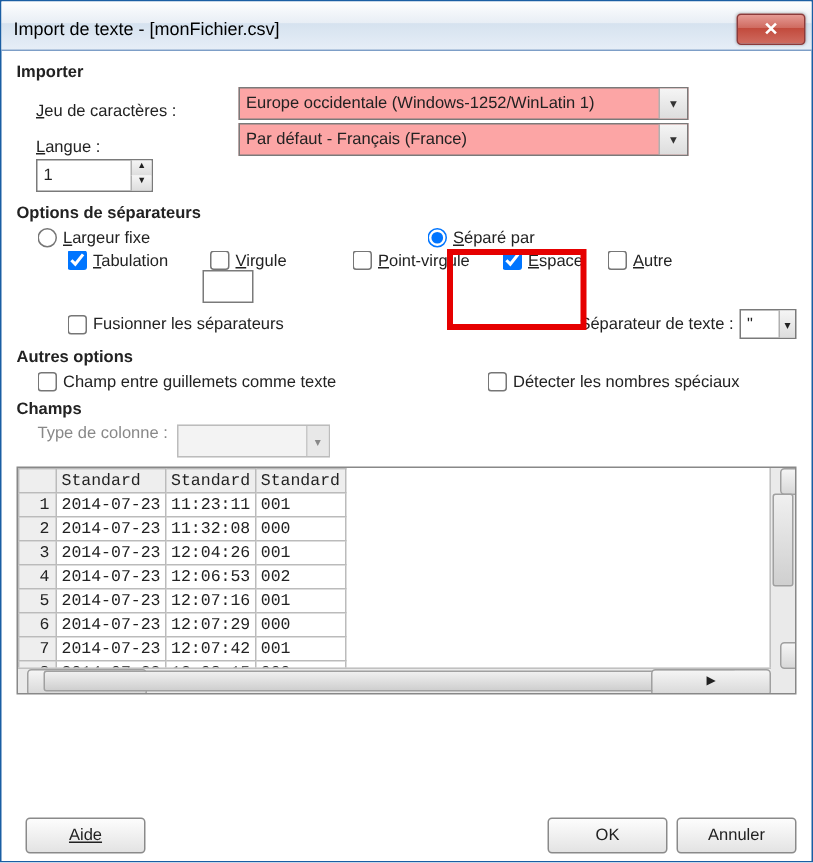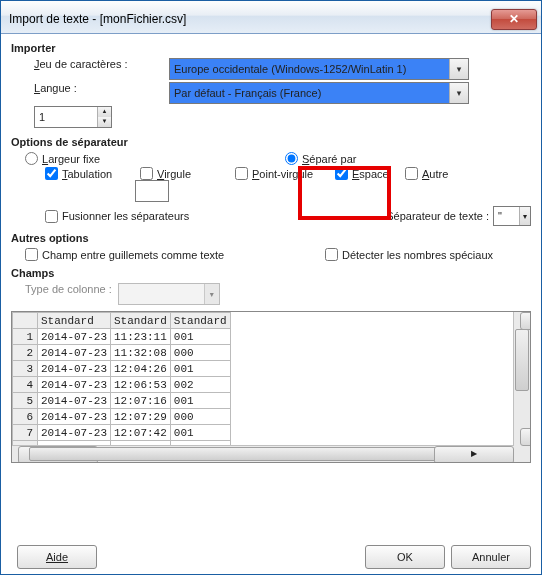--- a/index.html
+++ b/index.html
@@ -3,24 +3,24 @@
 <meta charset="utf-8">
 <style>
   html,body{margin:0;padding:0;font-family:"Segoe UI",Tahoma,sans-serif;font-size:11px;color:#222;background:#fff}
   .window{width:542px;height:575px;border:1px solid #1a5ea3;box-sizing:border-box;background:#fff;position:relative}
   .titlebar{height:28px;background:linear-gradient(#fdfefe,#e8eef5 45%,#d6e2ef 46%,#e6eef7);border-bottom:1px solid #7d9ec7;display:flex;align-items:center;padding:4px 4px 0 8px;color:#000}
   .titlebar .title{flex:1;font-size:12px}
   .closebtn{width:44px;height:19px;border:1px solid #8c3a3a;border-radius:3px;background:linear-gradient(#e59a94,#cf6b60 45%,#c24a3c 46%,#cf6b60);display:flex;align-items:center;justify-content:center;color:#fff;font-weight:bold;font-size:12px;box-shadow:0 0 2px rgba(0,0,0,.3)}
   .client{padding:8px 10px 10px 10px;box-sizing:border-box;height:calc(100% - 28px);display:flex;flex-direction:column}
   .section{margin-bottom:6px}
   .section-title{font-weight:bold;font-size:11px;margin-bottom:4px}
-  .row{display:flex;align-items:flex-start;margin:2px 0 2px 23px}
+  .row{display:flex;align-items:flex-end;margin:2px 0 2px 13px}
   .lbl{width:135px}
   .underline{text-decoration:underline}
-  .select{flex:1;height:20px;border:1px solid #7a7a7a;background:#3b82f6;display:flex;align-items:center;padding:0 4px;position:relative;max-width:290px}
+  .select{flex:1;height:20px;border:1px solid #7a7a7a;background:#fca5a5;display:flex;align-items:center;padding:0 4px;position:relative;max-width:290px}
   .select .arrow{position:absolute;right:0;top:0;width:18px;height:100%;border-left:1px solid #b0b0b0;background:linear-gradient(#f5f5f5,#ddd);display:flex;align-items:center;justify-content:center;font-size:9px;color:#333}
   .spin{width:56px;height:20px;border:1px solid #7a7a7a;display:flex;align-items:center;padding:0 16px 0 4px;position:relative}
   .spin .btns{position:absolute;right:0;top:0;width:14px;height:100%;display:flex;flex-direction:column}
   .spin .btns div{flex:1;border-left:1px solid #b0b0b0;background:linear-gradient(#f5f5f5,#ddd);font-size:6px;text-align:center;line-height:8px}
   .opts{margin-left:14px}
   input[type=radio],input[type=checkbox]{margin:0 4px 0 0;vertical-align:middle}
   .sep-grid{display:flex;flex-wrap:wrap;margin:2px 0 2px 20px;align-items:center}
   .sep-grid label{width:95px;display:flex;align-items:center}
   .other-input{width:28px;height:18px;border:1px solid #7a7a7a;margin-left:90px}
   .row2{display:flex;align-items:center;margin-left:20px;margin-top:4px}
@@ -82,21 +82,21 @@
           <span>1</span>
           <div class="btns">
               <div>▲</div>
               <div>▼</div>
             </div>
         </div>
       </div>
     </div>
 
     <div class="section" style="position:relative">
-      <div class="section-title">Options de séparateur</div>
+      <div class="section-title">Options de séparateurs</div>
       <div class="opts">
         <div style="display:flex">
           <label style="width:260px">
             <input type="radio" name="sep" style="">
             <span><span class="underline">L</span>argeur fixe</span>
           </label>
           <label>
             <input type="radio" name="sep" checked="" style="">
             <span><span class="underline">S</span>éparé par</span>
           </label>

